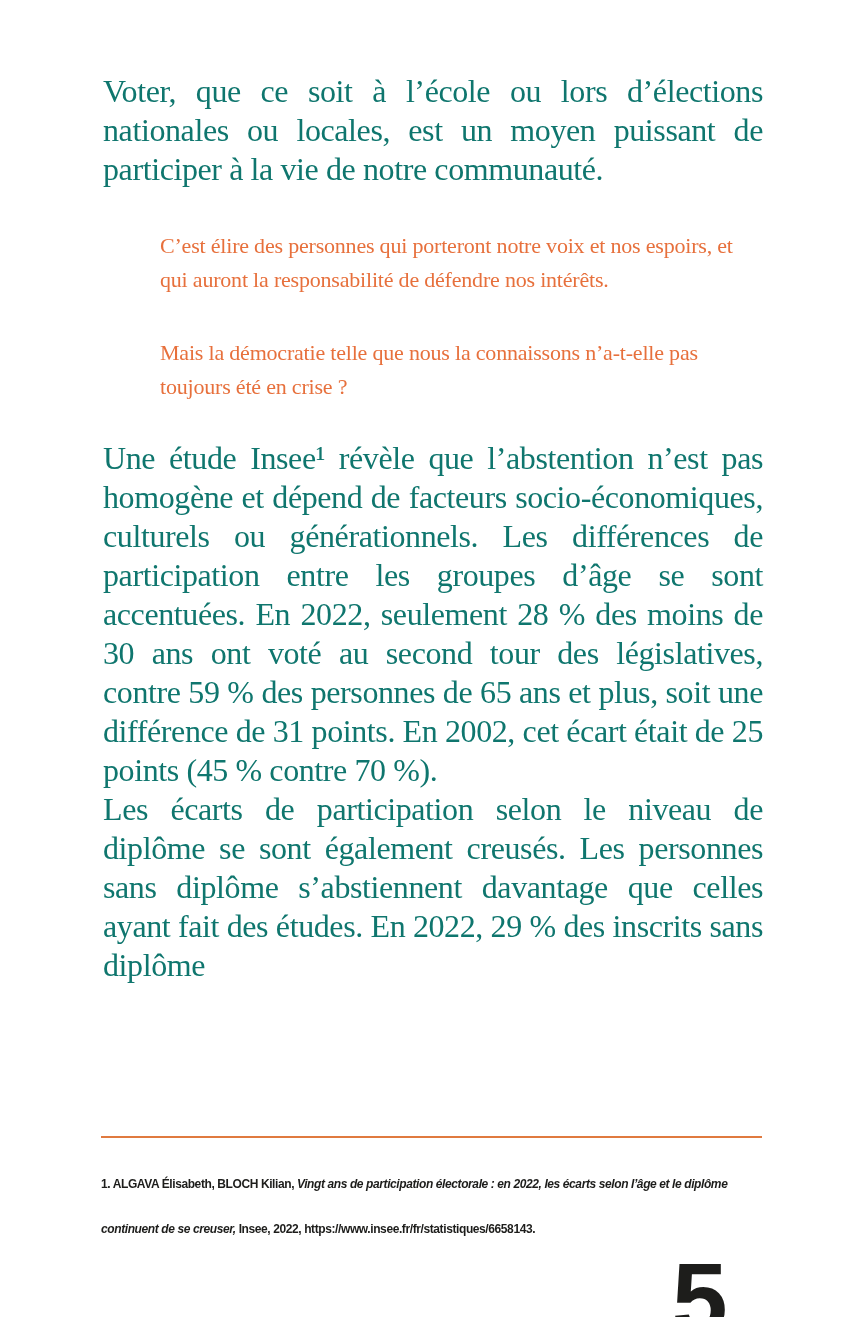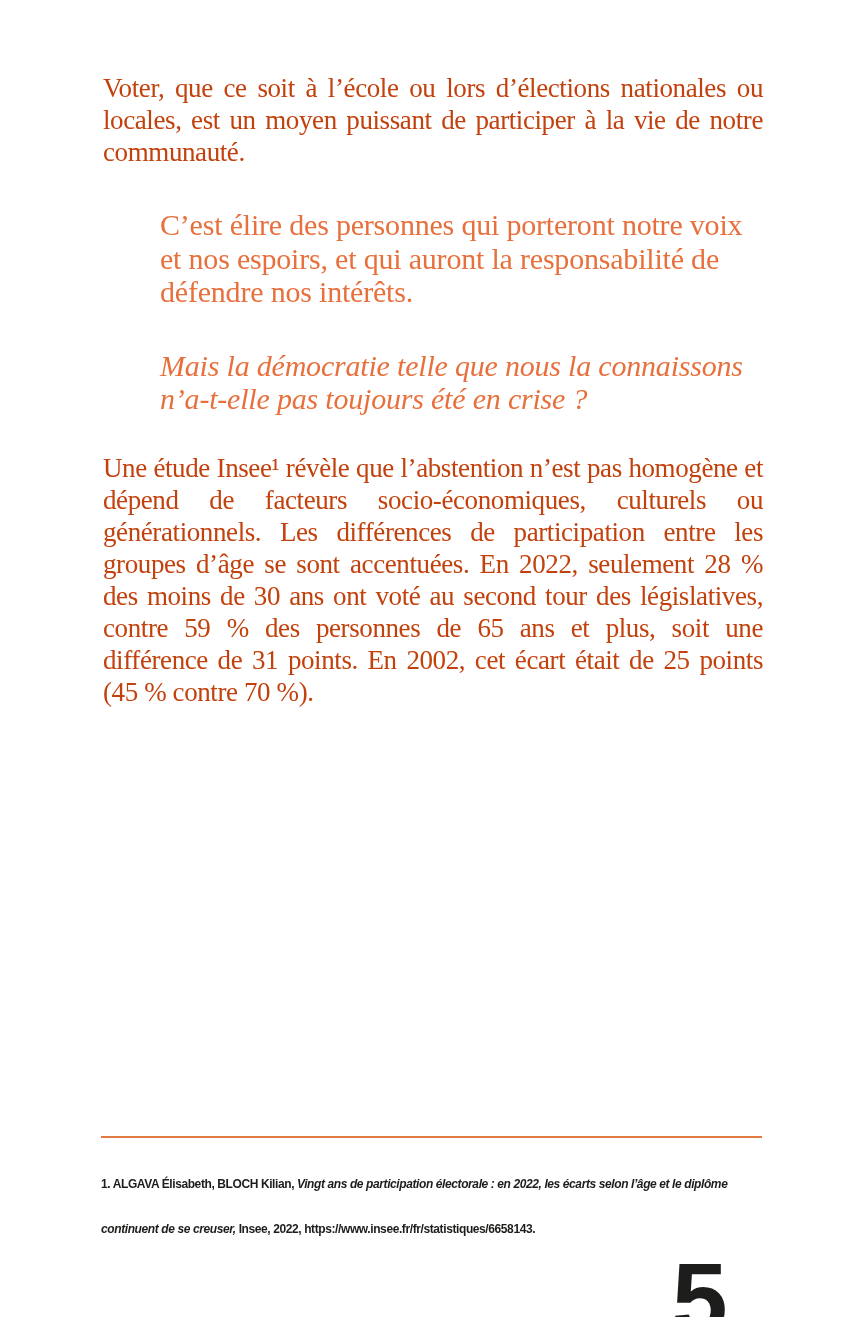--- a/index.html
+++ b/index.html
@@ -12,39 +12,39 @@
     font-family: "Liberation Serif", serif;
   }
   .content {
     position: absolute;
     left: 103px;
     top: 72px;
     width: 660px;
   }
   .body-text {
     margin: 0;
-    font-size: 27px;
-    line-height: 32px;
+    font-size: 32px;
+    line-height: 39px;
     letter-spacing: -0.4px;
     text-align: justify;
-    color: #c2410c;
+    color: #0f766e;
     hyphens: auto;
     -webkit-hyphens: auto;
   }
   .pull-quote {
     font-family: "Liberation Serif", serif;
-    font-size: 30px;
+    font-size: 22px;
     line-height: 33.5px;
     letter-spacing: -0.2px;
     color: #e7703c;
     text-align: left;
     margin: 0;
   }
   .pq1 { margin: 40px 0 40px 57px; }
-  .pq2 { margin: 30px 0 36px 57px; font-style: italic; }
+  .pq2 { margin: 30px 0 36px 57px; }
   .footnote-rule {
     position: absolute;
     left: 101px;
     top: 1136px;
     width: 661px;
     height: 2px;
     background: #e07a3f;
     border: none;
     margin: 0;
   }
@@ -81,20 +81,21 @@
   <div class="content">
     <p class="body-text">Voter, que ce soit à l’école ou lors d’élections nationales ou locales, est un moyen puissant de participer à la vie de notre communauté.</p>
 
     <p class="pull-quote pq1">C’est élire des personnes qui porteront notre voix et nos espoirs, et qui auront la responsabilité de défendre nos intérêts.</p>
 
 
     <p class="pull-quote pq2">Mais la démocratie telle que nous la connaissons n’a-t-elle pas toujours été en crise ?</p>
 
     <p class="body-text">Une étude Insee¹ révèle que l’abstention n’est pas homogène et dépend de facteurs socio-économiques, culturels ou générationnels. Les différences de participation entre les groupes d’âge se sont accentuées. En 2022, seulement 28 % des moins de 30 ans ont voté au second tour des législatives, contre 59 % des personnes de 65 ans et plus, soit une différence de 31 points. En 2002, cet écart était de 25 points (45 % contre 70 %).</p>
 
+    <p class="body-text">Les écarts de participation selon le niveau de diplôme se sont également creusés. Les personnes sans diplôme s’abstiennent davantage que celles ayant fait des études. En 2022, 29 % des inscrits sans diplôme</p>
   </div>
 
   <hr class="footnote-rule">
 
   <p class="footnote"><span>1. ALGAVA Élisabeth, BLOCH Kilian, </span><span class="title">Vingt ans de participation électorale : en 2022, les écarts selon l’âge et le diplôme continuent de se creuser,</span><span> Insee, 2022, https://www.insee.fr/fr/statistiques/6658143.</span></p>
 
   <div class="page-number">5</div>
 
 </div>
 

